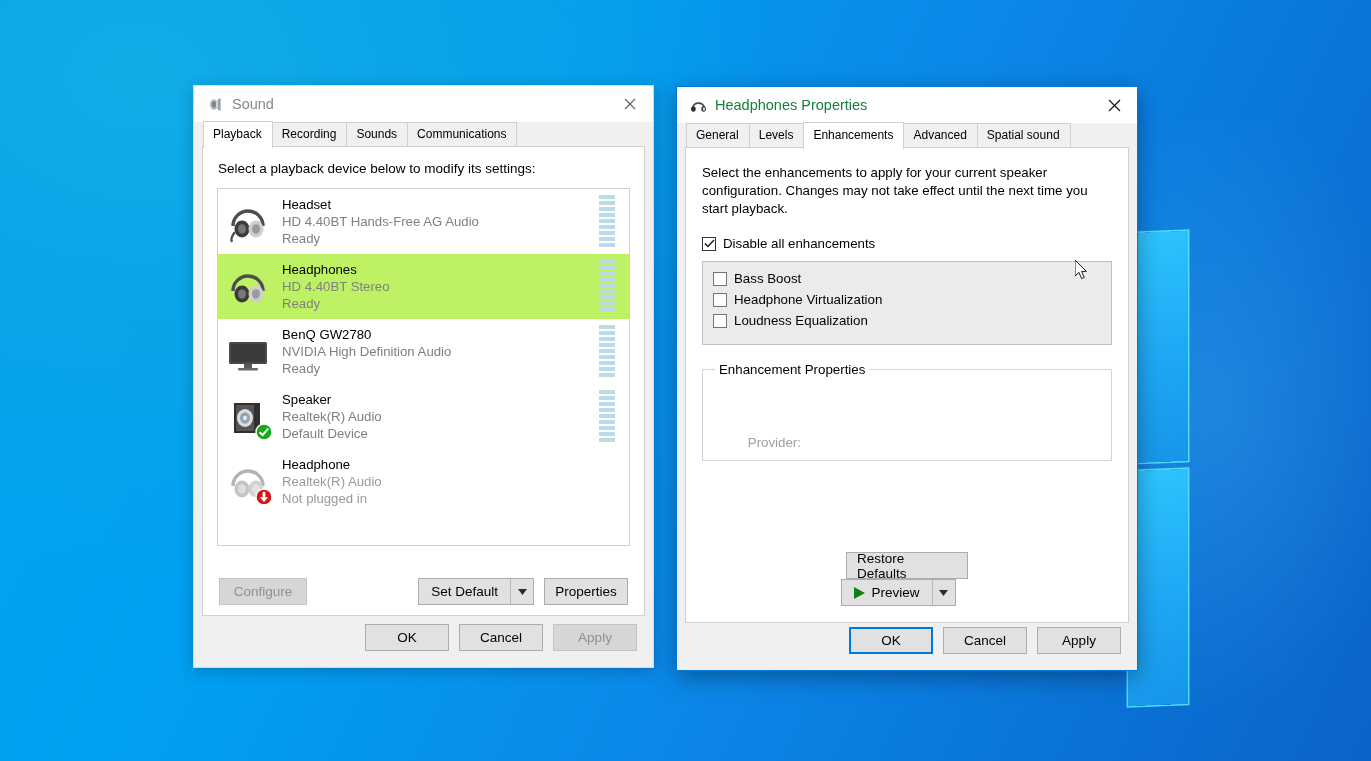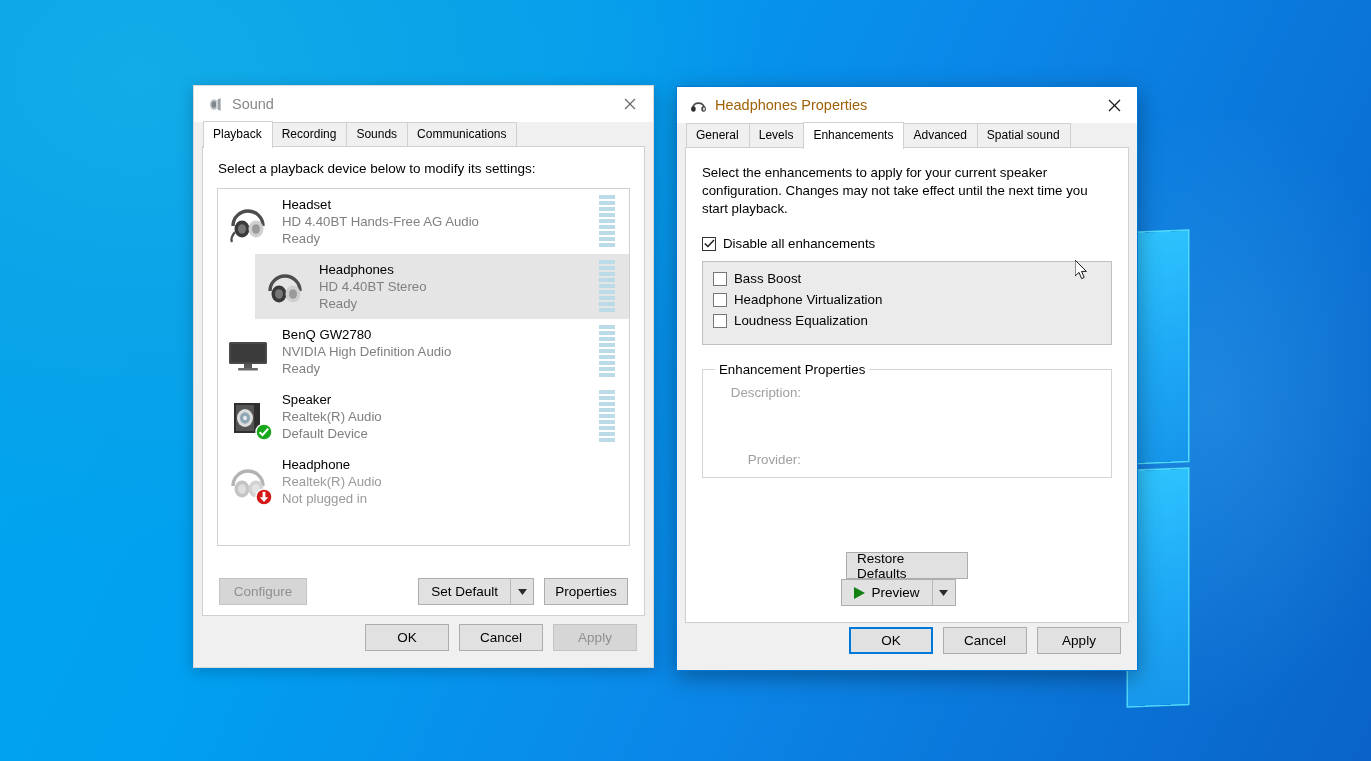--- a/index.html
+++ b/index.html
@@ -44,21 +44,21 @@
     background: #ffffff;
     display: flex; align-items: center;
     position: relative;
   }
   .title-text {
     font-size: 14.5px;
     margin-left: 8px;
     white-space: nowrap;
   }
   .title-text.inactive { color: #888888; }
-  .title-text.active   { color: #a16207; }
+  .title-text.active   { color: #15803d; }
   .title-icon {
     width: 18px; height: 18px; margin-left: 12px;
     display: flex; align-items: center; justify-content: center;
   }
   .closebtn {
     position: absolute; right: 0; top: 0;
     width: 46px; height: 36px;
     display: flex; align-items: center; justify-content: center;
     cursor: default;
   }
@@ -151,21 +151,21 @@
     overflow: hidden;
   }
   .devrow {
     display: flex; align-items: center;
     height: 65px;
     padding: 0 4px 0 8px;
     box-sizing: border-box;
     position: relative;
     cursor: default;
   }
-  .devrow.selected { background: #e5e5e5; margin-left: 37px; }
+  .devrow.selected { background: #bef264; }
   .devicon { width: 46px; height: 52px; flex: 0 0 46px; position: relative; }
   .devtext { flex: 1 1 auto; padding-left: 10px; min-width: 0; }
   .dev-name { font-size: 13.2px; color: #000; line-height: 17px; }
   .dev-sub  { font-size: 13.2px; color: #808080; line-height: 17px; }
   .dev-sub.dim { color: #9a9a9a; }
   .meter { width: 16px; flex: 0 0 16px; margin-right: 10px; }
   .meter i {
     display: block; height: 4px; margin-bottom: 2px;
     background: #bcdbe8;
   }
@@ -473,24 +473,20 @@
         </div>
         <div class="checkrow">
           <span class="cbox dim" style="background:#fff"></span>
           <span class="cblabel">Loudness Equalization</span>
         </div>
       </div>
 
     <fieldset class="group">
       <legend>Enhancement Properties</legend>
 
-      <div class="propline" style="margin-top:2px">
-        <span class="proplabel">Description:</span>
-        <span style="margin-left:8px"></span>
-      </div>
 
       <div class="propline" style="margin-top:52px">
         <span class="proplabel">Provider:</span>
         <span style="margin-left:8px"></span>
       </div>
 
     </fieldset>
 
     <div style="position:absolute; left:0; right:0; bottom:16px; display:flex; align-items:center;flex-direction:column;">
       <div style="width:17px"></div>

